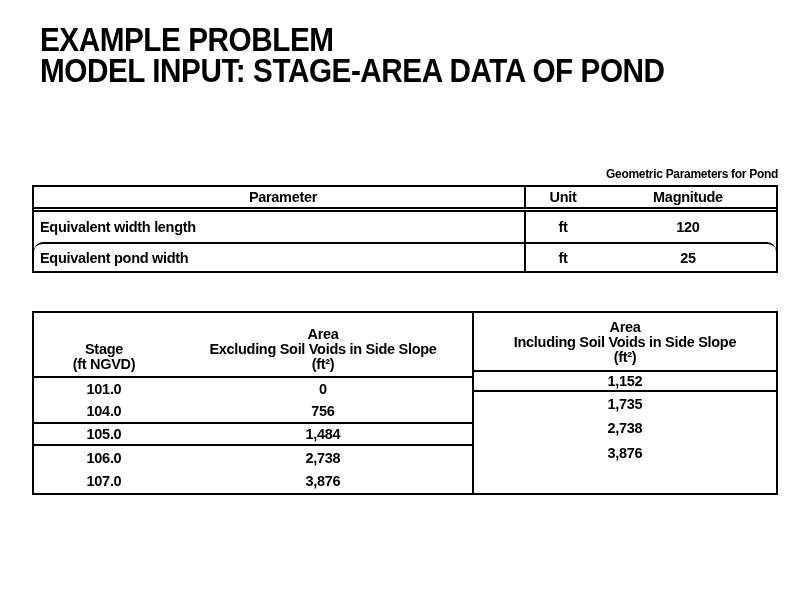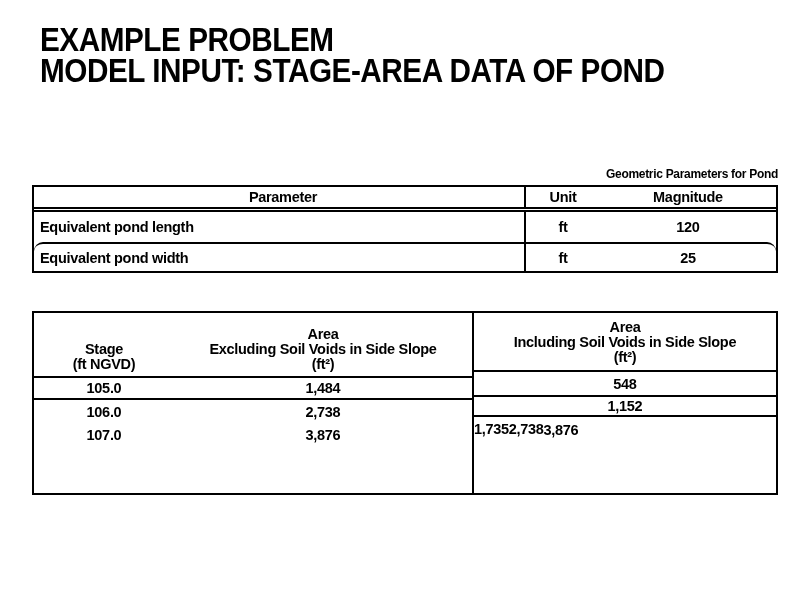--- a/index.html
+++ b/index.html
@@ -67,21 +67,21 @@
   .t2l-row .c-areax { flex:1; display:flex; align-items:center; justify-content:center; }
 
   .t2r-header {
     height:59px; border-bottom:2px solid #000;
     display:flex; flex-direction:column; justify-content:flex-end; align-items:center;
     padding-bottom:5px; line-height:15px; text-align:center;
   }
   .t2r-cell { display:flex; align-items:center; justify-content:center; }
   .t2r-cell.r0 { height:25px; border-bottom:2px solid #000; }
   .t2r-cell.r1 { height:20px; border-bottom:2px solid #000; }
-  .t2r-open { flex:1; display:flex; flex-direction:row; }
+  .t2r-open { flex:1; display:flex; flex-direction:column; }
   .t2r-open .t2r-line { height:24px; display:flex; align-items:center; justify-content:center; }
   .t2r-open .t2r-line:last-child { height:25px; }
 </style>
 </head>
 <body>
 
 <div class="page">
 
   <div class="title-block">
     <div class="title-line">EXAMPLE PROBLEM</div>
@@ -90,21 +90,21 @@
 
   <div class="t1-caption">Geometric Parameters for Pond</div>
 
   <div class="t1">
     <div class="t1-header">
       <div class="c-param">Parameter</div>
       <div class="c-unit">Unit</div>
       <div class="c-mag">Magnitude</div>
     </div>
     <div class="t1-row">
-      <div class="c-param">Equivalent pond length</div>
+      <div class="c-param">Equivalent width length</div>
       <div class="c-unit">ft</div>
       <div class="c-mag">120</div>
     </div>
     <div class="t1-row">
       <div class="c-param">Equivalent pond width</div>
       <div class="c-unit">ft</div>
       <div class="c-mag">25</div>
     </div>
   </div>
 
@@ -116,20 +116,30 @@
           <div>Stage</div>
           <div>(ft NGVD)</div>
         </div>
         <div class="t2l-h-area">
           <div>Area</div>
           <div>Excluding Soil Voids in Side Slope</div>
           <div>(ft²)</div>
         </div>
       </div>
 
+      <div class="t2l-group g1">
+        <div class="t2l-row">
+          <div class="c-stage">101.0</div>
+          <div class="c-areax">0</div>
+        </div>
+        <div class="t2l-row">
+          <div class="c-stage">104.0</div>
+          <div class="c-areax">756</div>
+        </div>
+      </div>
 
       <div class="t2l-group g2">
         <div class="t2l-row">
           <div class="c-stage">105.0</div>
           <div class="c-areax">1,484</div>
         </div>
       </div>
 
       <div class="t2l-group g3">
         <div class="t2l-row">
@@ -142,21 +152,20 @@
         </div>
       </div>
     </div>
 
     <div class="t2-right">
       <div class="t2r-header">
         <div>Area</div>
         <div>Including Soil Voids in Side Slope</div>
         <div>(ft²)</div>
       </div>
-      <div class="t2r-cell r0">548</div>
       <div class="t2r-cell r1">1,152</div>
       <div class="t2r-open">
         <div class="t2r-line">1,735</div>
         <div class="t2r-line">2,738</div>
         <div class="t2r-line">3,876</div>
       </div>
     </div>
 
   </div>
 

